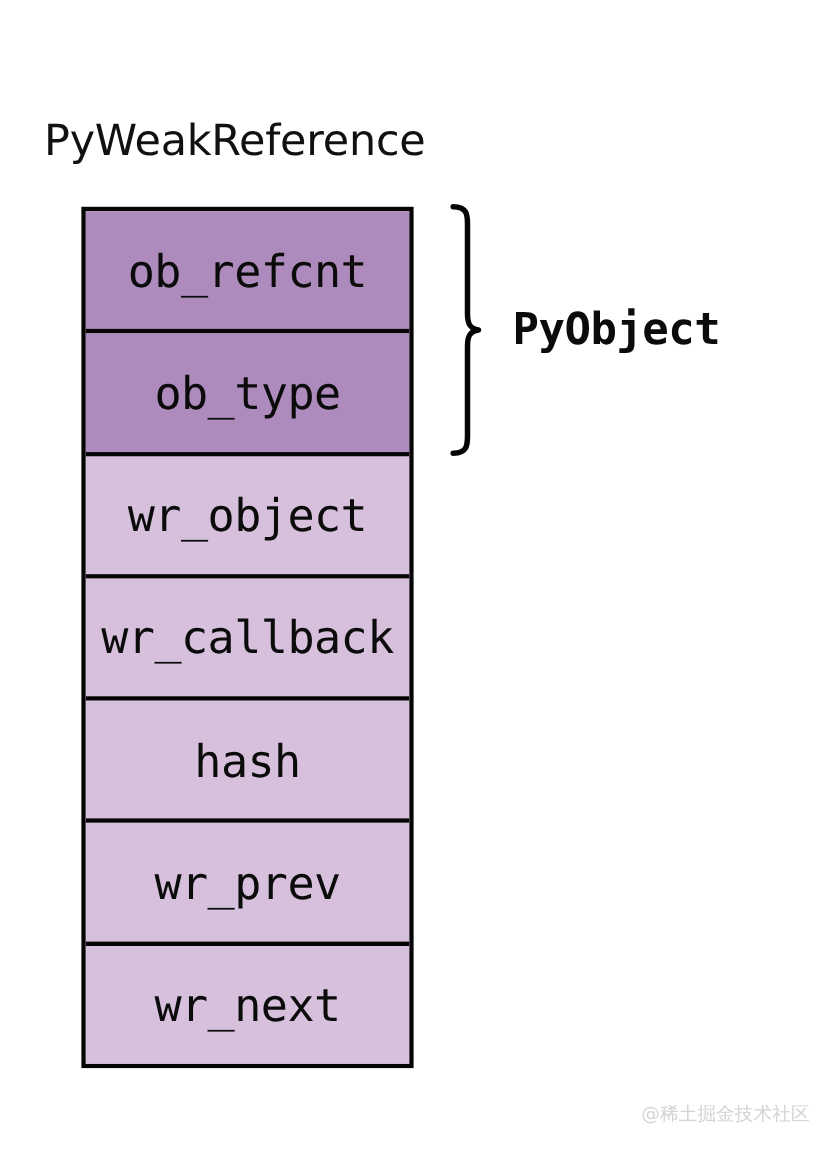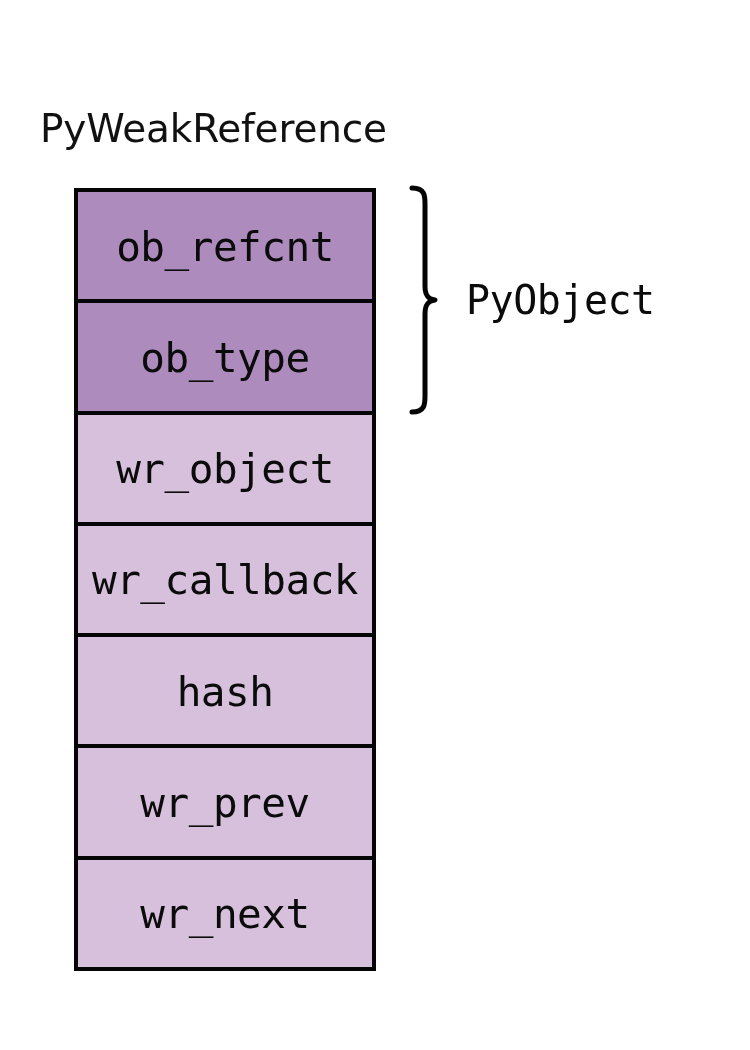--- a/index.html
+++ b/index.html
@@ -75,20 +75,21 @@
     transform: translateY(1px);
   }
 
   
   #pyobject-group {
     position: absolute;
     left: 404px;
     top: 182px;
     width: 300px;
     height: 236px;
+    font-weight: bold;
   }
   #pyobject-brace {
     position: absolute;
     left: 0;
     top: 0;
     width: 40px;
     height: 236px;
     display: block;
   }
   #pyobject-label {
@@ -174,14 +175,15 @@
                L 21 104
                C 21 112, 23 117, 31 118
                C 23 119, 21 124, 21 132
                L 21 214
                C 21 222, 21 230, 8 230" fill="none" stroke="#050505" stroke-width="5" stroke-linecap="round" stroke-linejoin="round"></path>
     </svg>
     <div id="pyobject-label">PyObject</div>
   </div>
 
 
+  <div id="site-watermark">@稀土掘金技术社区</div>
 
 </div>
 
 </body></html>

